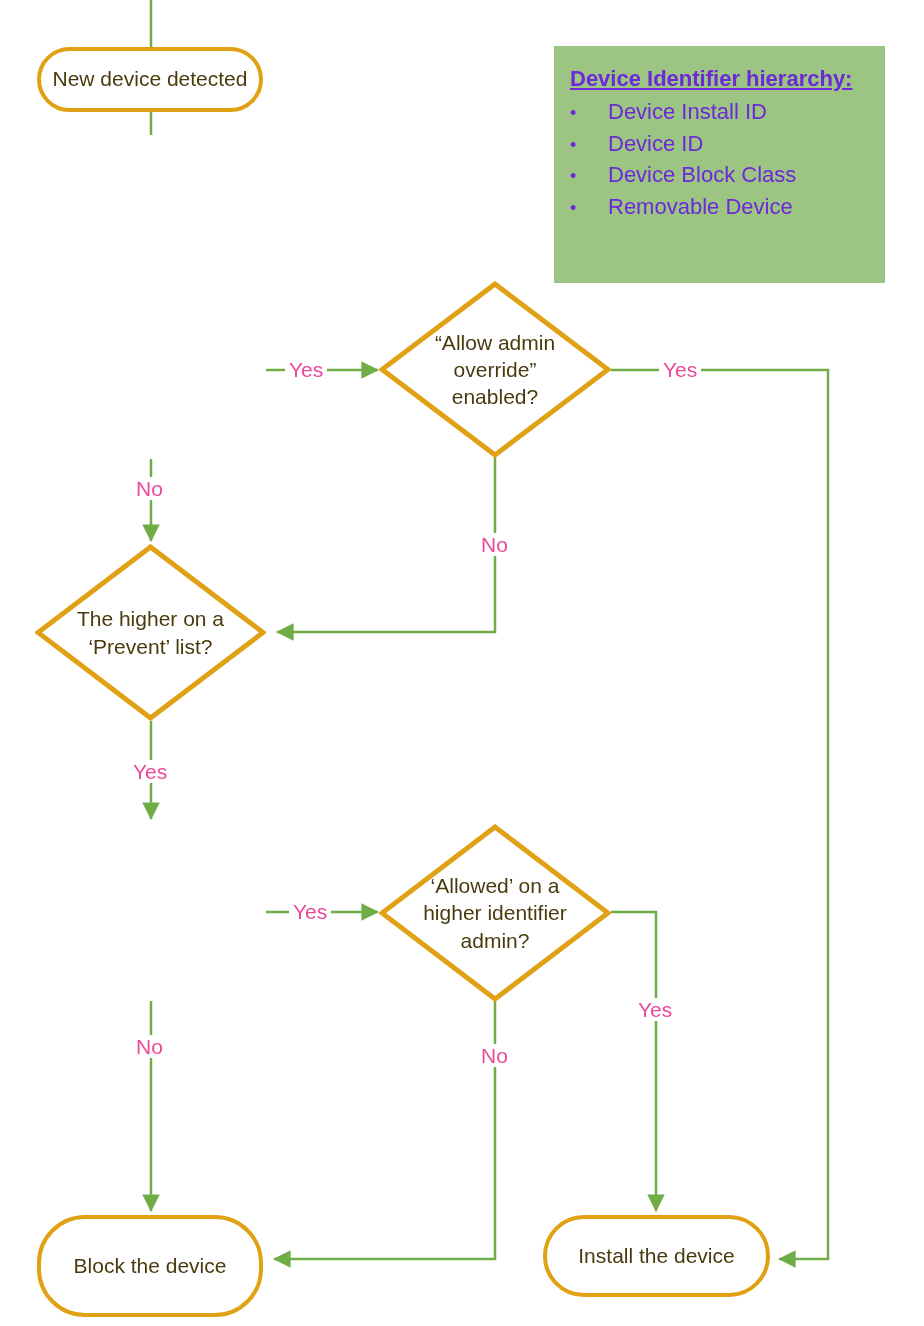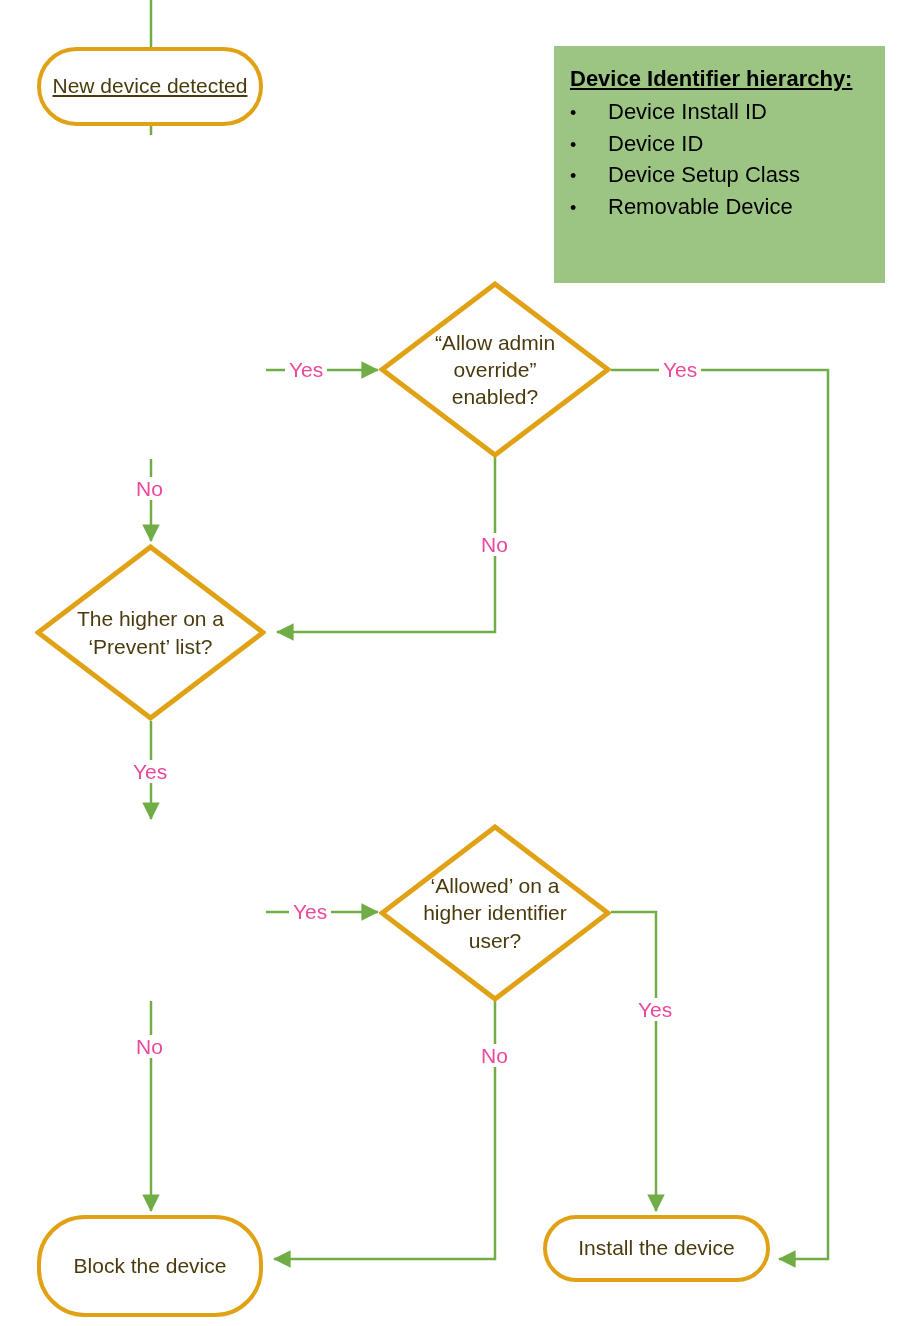--- a/index.html
+++ b/index.html
@@ -68,21 +68,21 @@
     color: #ec4899;
     font-size: 21px;
     line-height: 1;
     background: #ffffff;
     padding: 1px 4px;
     white-space: nowrap;
   }
   .legend {
     position: absolute;
     background: #9CC584;
-    color: #000000;
+    color: #6d28d9;
     box-sizing: border-box;
     padding: 18px 0 16px 0;
   }
   .legend-title {
     font-size: 22px;
     font-weight: bold;
     text-decoration: underline;
     margin: 0 0 2px 16px;
     line-height: 1.35;
   }
@@ -134,21 +134,21 @@
       <path d="M 266 912 L 378 912" marker-end="url(#arrow)"></path>
 
       <path d="M 151 1001 L 151 1211" marker-end="url(#arrow)"></path>
 
       <path d="M 611 912 L 656 912 L 656 1211" marker-end="url(#arrow)"></path>
 
       <path d="M 495 1001 L 495 1259 L 274 1259" marker-end="url(#arrow)"></path>
     </g>
   </svg>
 
-  <div class="node terminator" style="left:37px; top:47px; width:226px; height:79px;text-decoration:underline;">
+  <div class="node terminator" style="left:37px; top:47px; width:226px; height:65px;">
     <span>New device detected</span>
   </div>
 
 
   <div class="diamond-wrap" style="left:379px; top:281px; width:232px; height:177px;">
     <svg class="diamond-svg" width="232" height="177" viewBox="0 0 232 177" xmlns="http://www.w3.org/2000/svg">
       <polygon points="116,3 229,88.5 116,174 3,88.5" fill="#FFFFFF" stroke="#E0A214" stroke-width="5"></polygon>
     </svg>
     <div class="diamond-text">“Allow admin override” enabled?</div>
   </div>
@@ -158,28 +158,28 @@
       <polygon points="115.5,3 228,88.5 115.5,174 3,88.5" fill="#FFFFFF" stroke="#E0A214" stroke-width="5"></polygon>
     </svg>
     <div class="diamond-text">The higher on a ‘Prevent’ list?</div>
   </div>
 
 
   <div class="diamond-wrap" style="left:379px; top:824px; width:232px; height:178px;">
     <svg class="diamond-svg" width="232" height="178" viewBox="0 0 232 178" xmlns="http://www.w3.org/2000/svg">
       <polygon points="116,3 229,89 116,175 3,89" fill="#FFFFFF" stroke="#E0A214" stroke-width="5"></polygon>
     </svg>
-    <div class="diamond-text">‘Allowed’ on a higher identifier user?</div>
+    <div class="diamond-text">‘Allowed’ on a higher identifier admin?</div>
   </div>
 
   <div class="node terminator" style="left:37px; top:1215px; width:226px; height:102px;">
     <span>Block the device</span>
   </div>
 
-  <div class="node terminator" style="left:543px; top:1215px; width:227px; height:67px;align-items:center;">
+  <div class="node terminator" style="left:543px; top:1215px; width:227px; height:82px;align-items:center;">
     <span>Install the device</span>
   </div>
 
   <div class="edge-label" style="left:285px; top:358px;">Yes</div>
 
   <div class="edge-label" style="left:132px; top:477px;">No</div>
 
   <div class="edge-label" style="left:659px; top:358px;">Yes</div>
 
   <div class="edge-label" style="left:477px; top:533px;">No</div>
@@ -200,21 +200,21 @@
       <li class="legend-item">
         <span class="legend-bullet">•</span>
         <span>Device Install ID</span>
       </li>
       <li class="legend-item">
         <span class="legend-bullet">•</span>
         <span>Device ID</span>
       </li>
       <li class="legend-item">
         <span class="legend-bullet">•</span>
-        <span>Device Setup Class</span>
+        <span>Device Block Class</span>
       </li>
       <li class="legend-item">
         <span class="legend-bullet">•</span>
         <span>Removable Device</span>
       </li>
     </ul>
   </div>
 
 </div>
 

